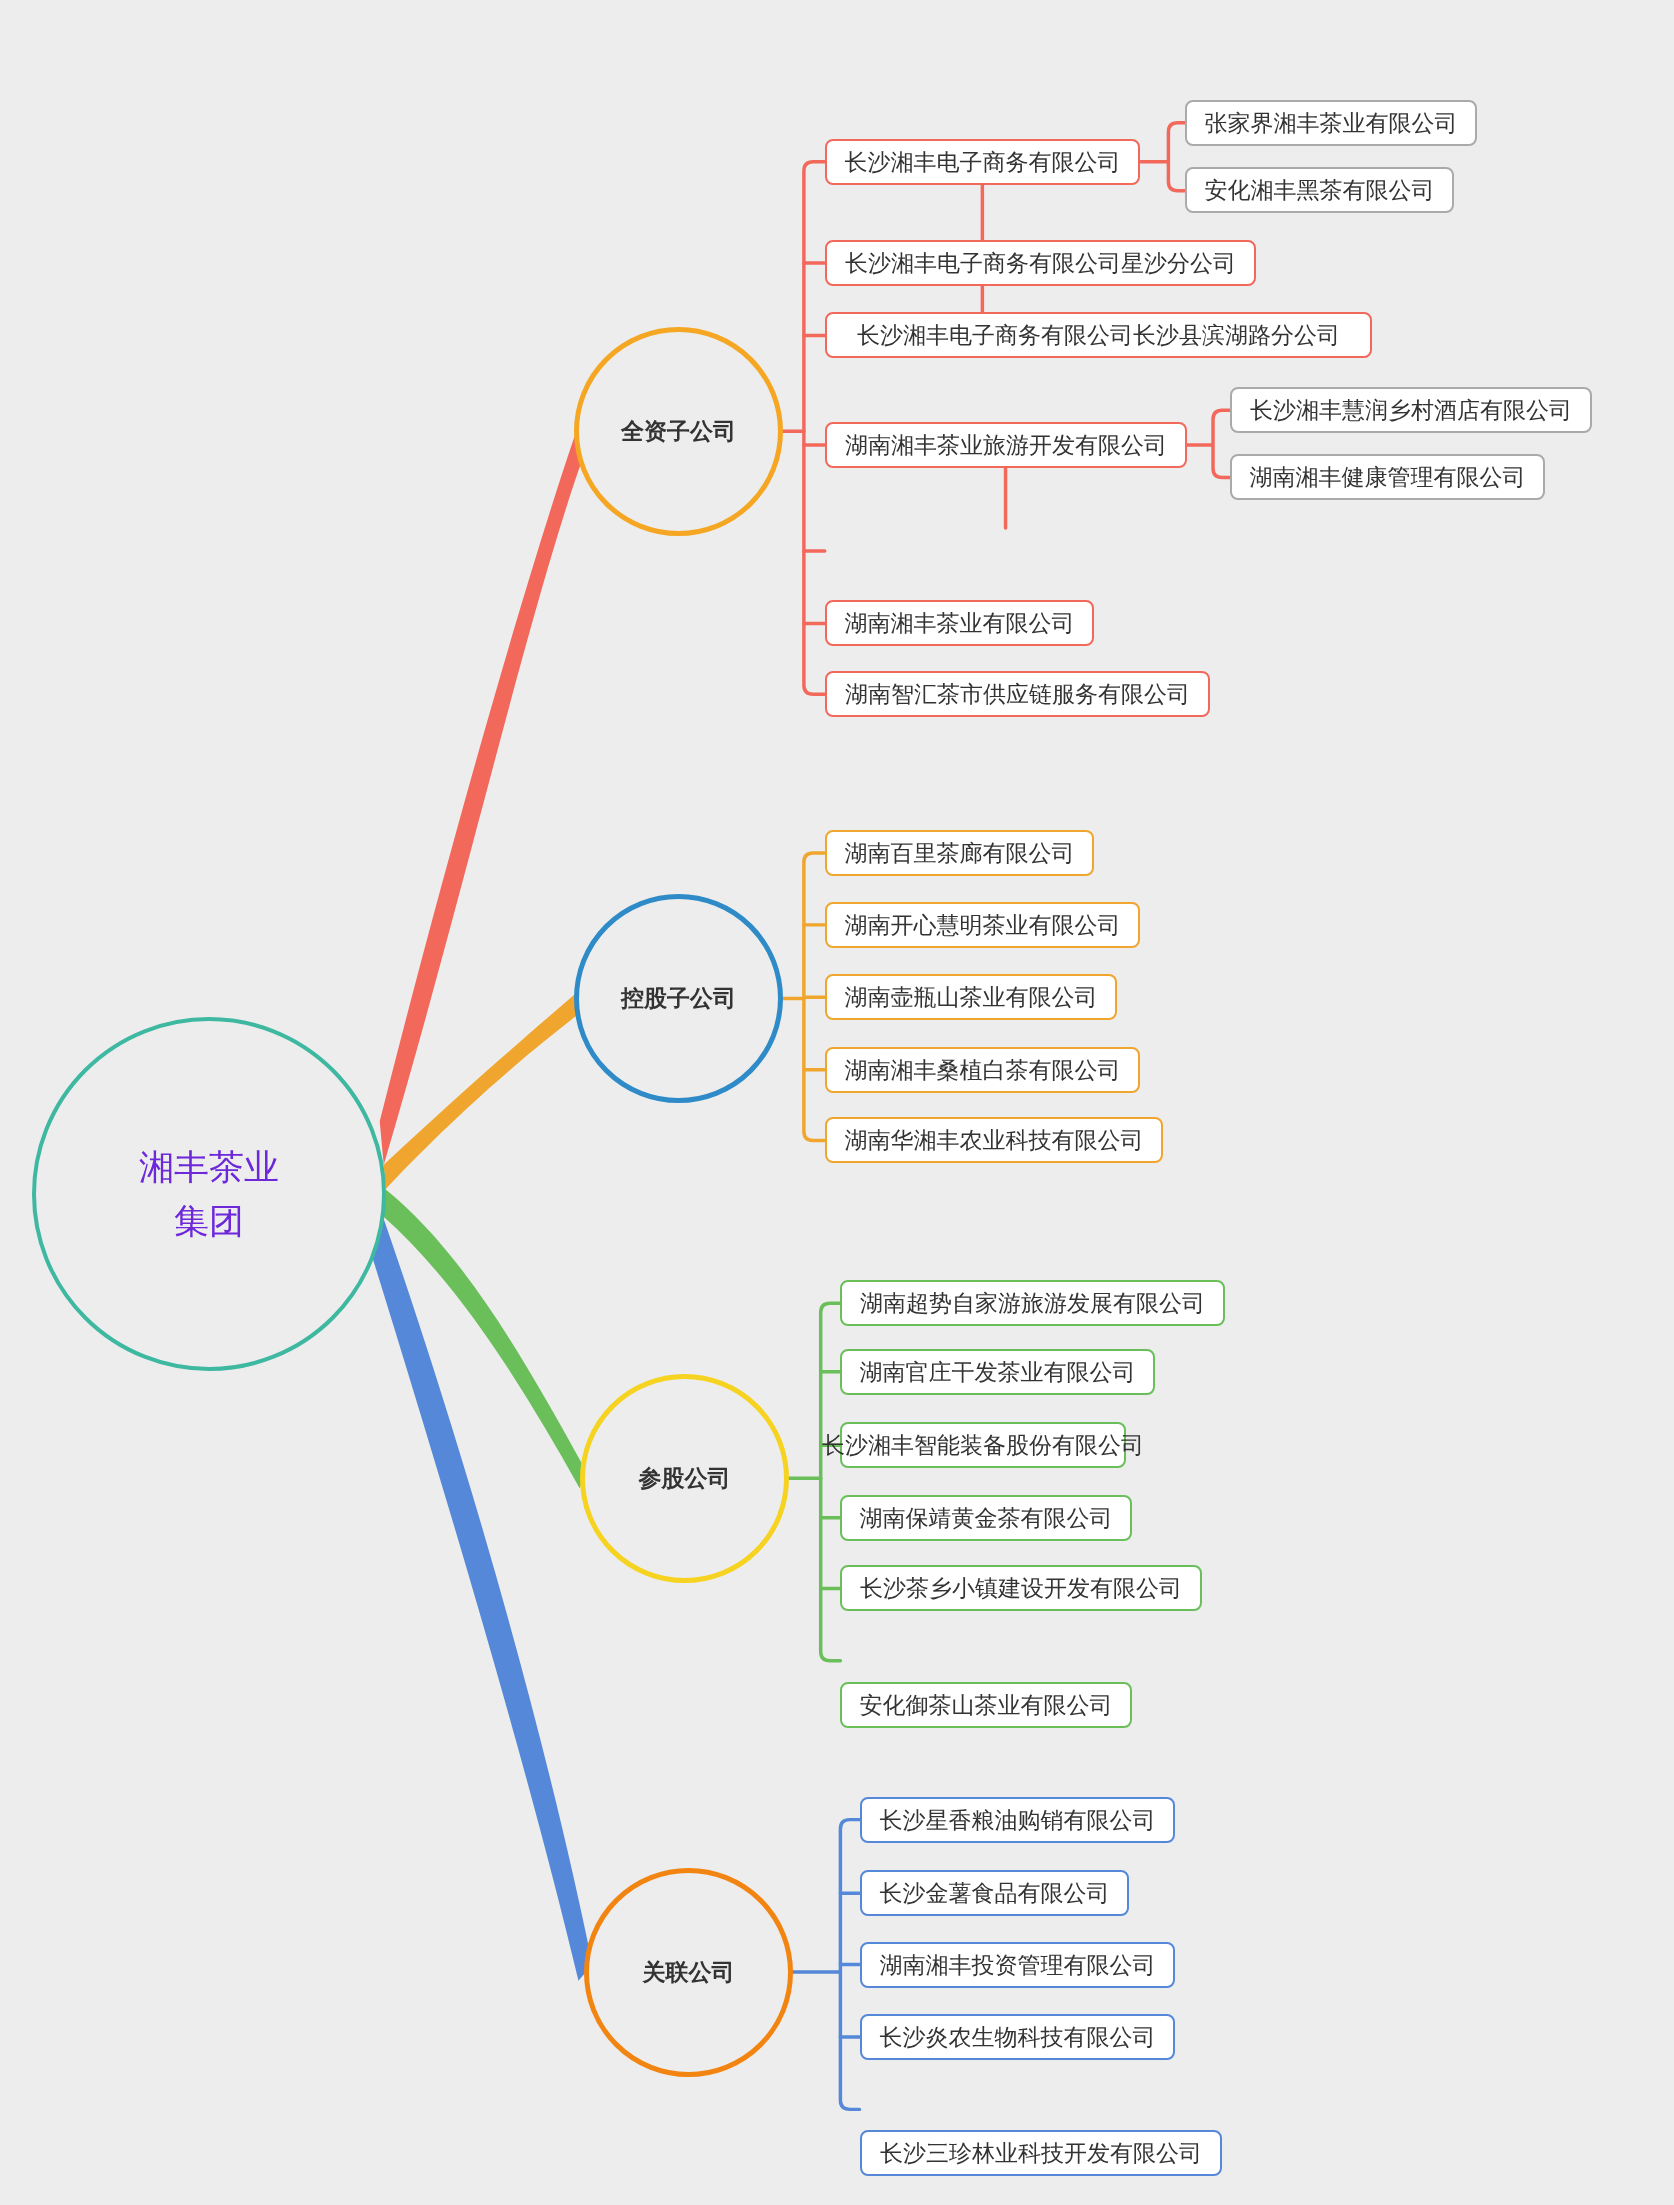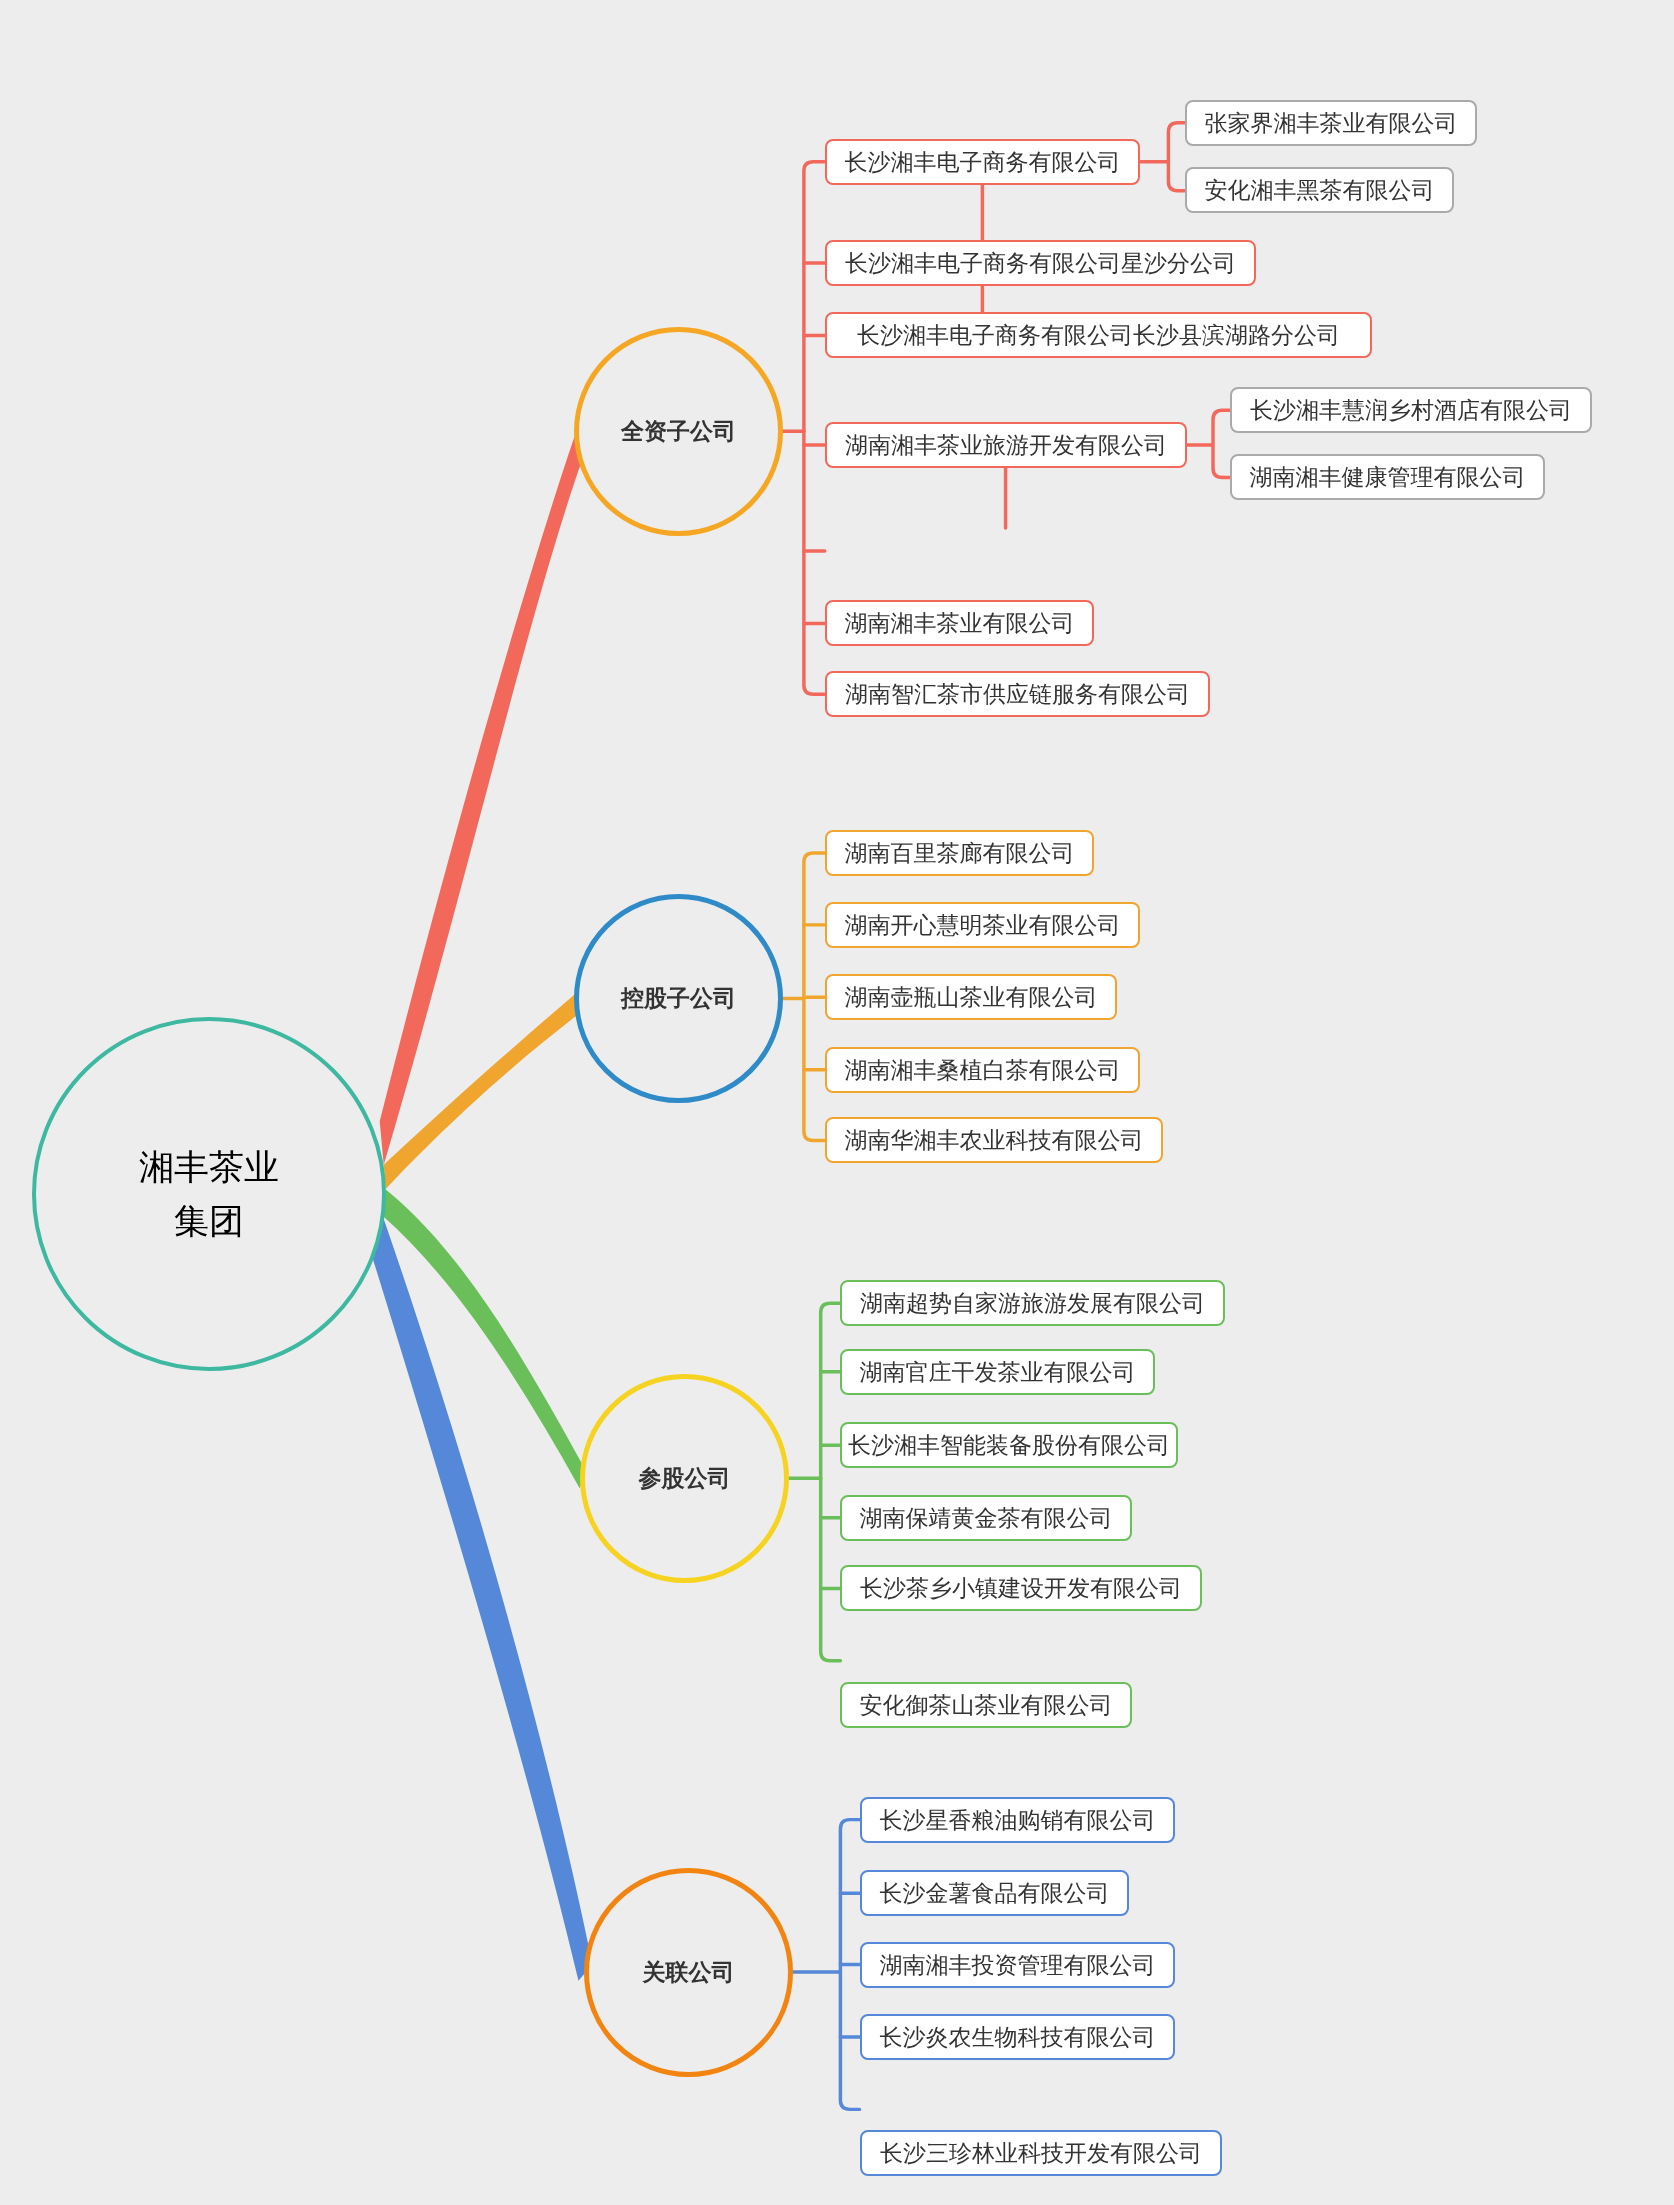--- a/index.html
+++ b/index.html
@@ -20,21 +20,21 @@
   .branch{
     position:absolute;width:209px;height:209px;box-sizing:border-box;
     border-radius:50%;border:5.2px solid #999;background:#ededee;
     display:flex;align-items:center;justify-content:center;
     font-size:23px;font-weight:bold;color:#333;
   }
   .root{
     position:absolute;left:32px;top:1017px;width:354px;height:354px;box-sizing:border-box;
     border-radius:50%;border:4.6px solid #3eb8a0;background:#ededee;
     display:flex;flex-direction:column;align-items:center;justify-content:center;
-    font-size:35px;color:#000000;line-height:1.55;
+    font-size:35px;color:#6d28d9;line-height:1.55;
   }
 </style>
 </head>
 <body>
 
 <div id="canvas">
 
   <svg id="links" width="1675" height="2205" viewBox="0 0 2890 3805">
 
     <path d="M 655 1935 C 770 1480, 905 1005, 995 742 L 1010 778 C 915 1040, 800 1545, 662 2010 Z" fill="#f2695c"></path>
@@ -134,21 +134,21 @@
   <div class="node" style="left: 825px; top: 1117px; width: 338px; border-color: rgb(240, 166, 46);">
     <span>湖南华湘丰农业科技有限公司</span>
   </div>
 
   <div class="node" style="left: 840px; top: 1280px; width: 385px; border-color: rgb(106, 191, 90);">
     <span>湖南超势自家游旅游发展有限公司</span>
   </div>
   <div class="node" style="left: 840px; top: 1349px; width: 315px; border-color: rgb(106, 191, 90);">
     <span>湖南官庄干发茶业有限公司</span>
   </div>
-  <div class="node" style="left: 840px; top: 1422px; width: 338px; border-color: rgb(106, 191, 90);">
+  <div class="node" style="left: 840px; top: 1422px; width: 286px; border-color: rgb(106, 191, 90);">
     <span>长沙湘丰智能装备股份有限公司</span>
   </div>
   <div class="node" style="left: 840px; top: 1495px; width: 292px; border-color: rgb(106, 191, 90);">
     <span>湖南保靖黄金茶有限公司</span>
   </div>
   <div class="node" style="left: 840px; top: 1565px; width: 362px; border-color: rgb(106, 191, 90);">
     <span>长沙茶乡小镇建设开发有限公司</span>
   </div>
   <div class="node" style="left: 840px; top: 1638px; width: 292px; border-color: rgb(106, 191, 90); margin-top: 44px;">
     <span>安化御茶山茶业有限公司</span>

